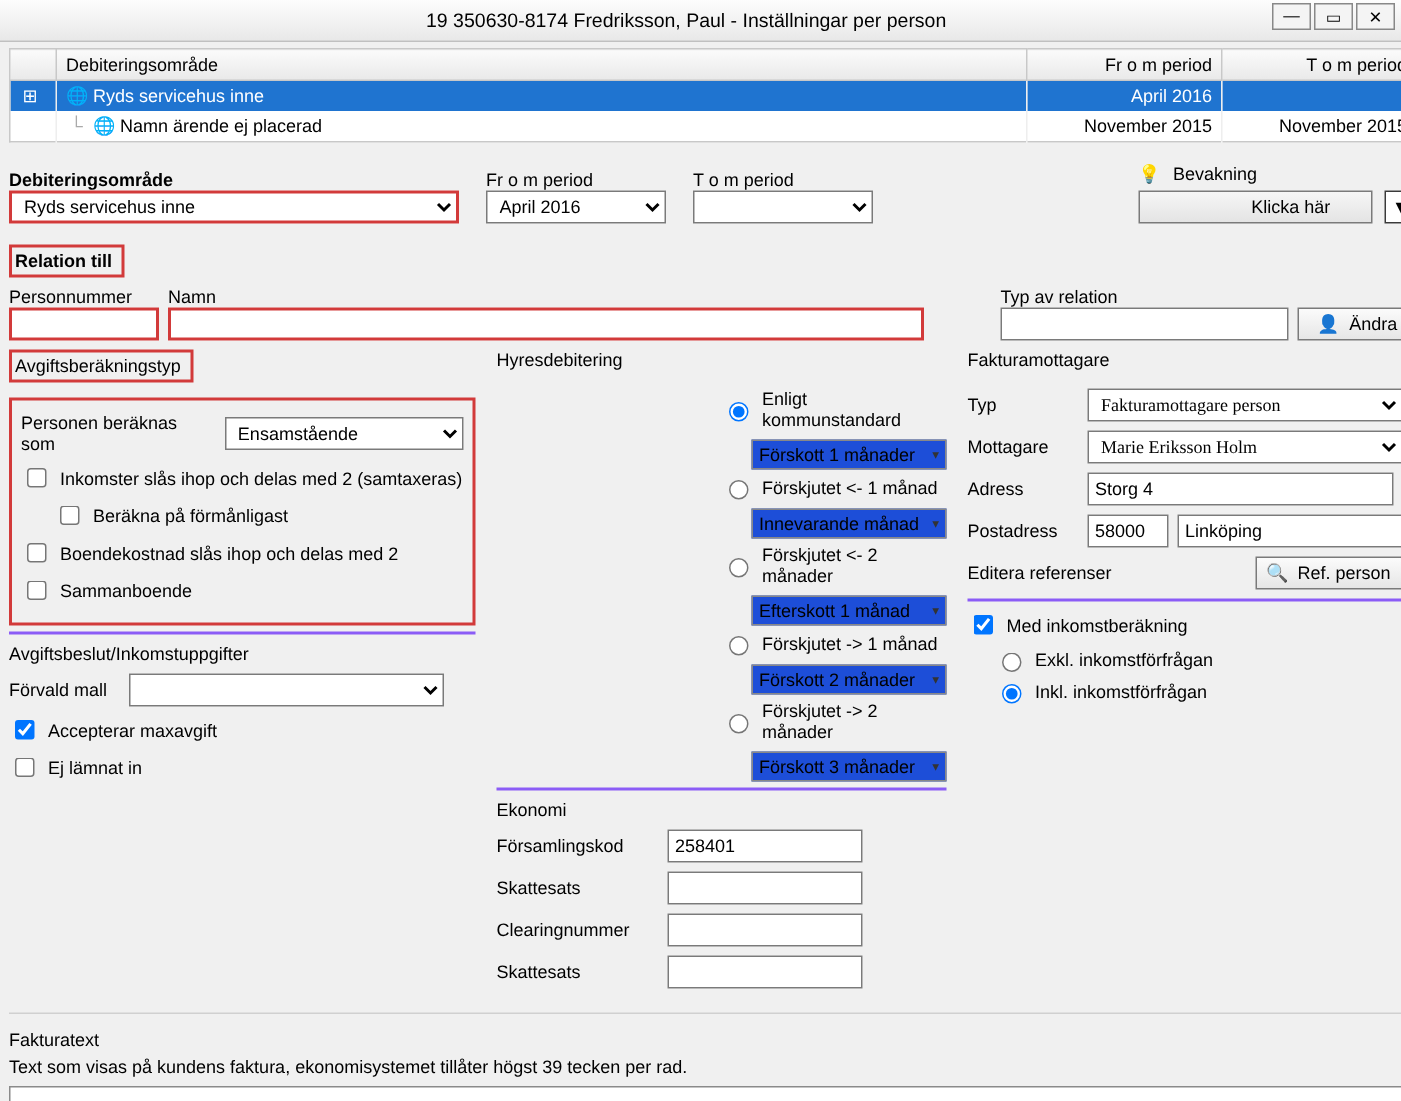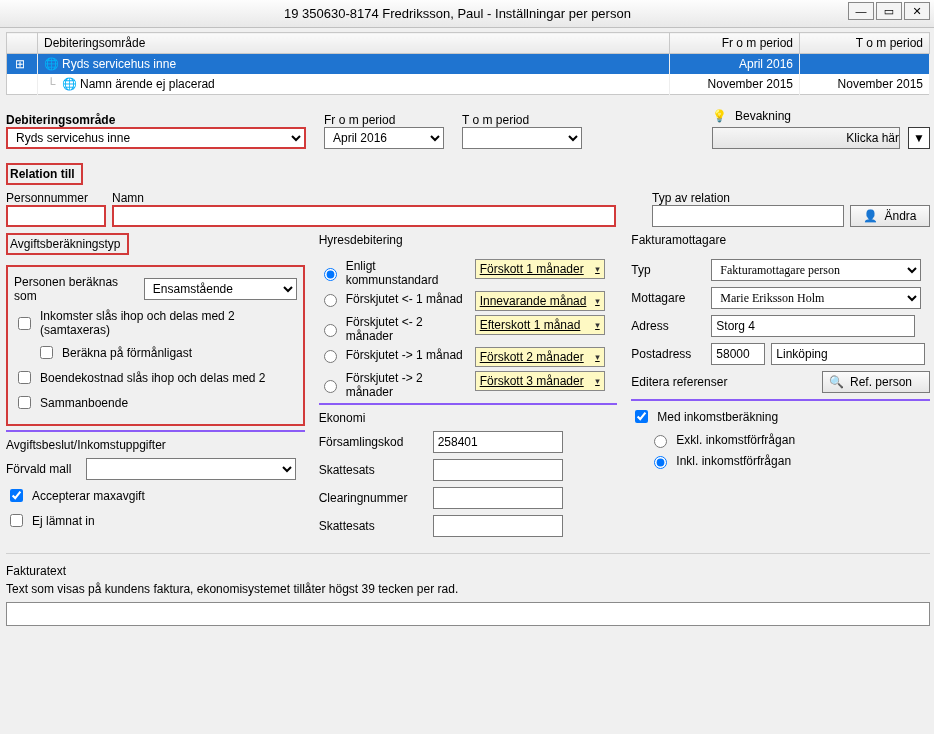--- a/index.html
+++ b/index.html
@@ -43,30 +43,30 @@
   .group { border-top:2px solid #8b5cf6; padding-top:6px; margin-top:4px;}
   .group-head { font-size:12px; margin-bottom:6px; color:#000;}
   .formrow { display:flex; align-items:center; margin-bottom:6px; gap:6px;}
   .formrow .flab { width: 74px; }
   .formrow .flab2 { width: 108px; }
   .radio { display:flex; align-items:center; gap:6px; margin-bottom:5px;}
   .redframe { border:2px solid #d23a3a; padding:8px 6px 6px 6px; }
   .chk { display:flex; align-items:center; gap:6px; margin-bottom:6px;}
   .bev-row { display:flex; align-items:center; gap:8px; }
   .klicka {
-    width:188px; height:22px; background:linear-gradient(#f6f6f6,#e4e4e4);
-    border:1px solid #7a7a7a; text-align:right; line-height:20px;padding-left:47px;
+    width:156px; height:22px; background:linear-gradient(#f6f6f6,#e4e4e4);
+    border:1px solid #7a7a7a; text-align:center; line-height:20px;padding-left:47px;
   }
   .drop { width:22px; height:22px; border:1px solid #3a3a3a; background:#fff; display:flex;align-items:center;justify-content:center;}
   .divider { height:1px; background:#d0d0d0; margin:10px 0 4px 0;}
   .faktxt { margin-top:10px; }
   .facarea { width: 100%; height: 24px; border:1px solid #8a8a8a; background:#fff; margin-top:6px;}
-  .hyrrow { display:flex; align-items:flex-start; gap:6px; margin-bottom:4px;}
+  .hyrrow { display:flex; align-items:flex-end; gap:6px; margin-bottom:4px;flex-direction:column;}
   .hyrrow .hlab { width:150px; display:flex; align-items:center; gap:6px;}
-  .hyrval { width:130px; height:20px; border:1px solid #888; background:#fef9c3; padding:0 4px; line-height:18px; display:flex; align-items:center; justify-content:space-between;text-decoration:underline;}
+  .hyrval { width:130px; height:20px; border:1px solid #888; background:#1d4ed8; padding:0 4px; line-height:18px; display:flex; align-items:center; justify-content:space-between;}
   .hyrval::after { content:"▾"; font-size:9px; color:#333;}
   .typsel { width:210px;font-family:Liberation Serif, serif; }
   .addr input { width: 204px;}
   .postrow input.zip{width:54px;} .postrow input.city{width:154px;}
   .refbtn { width:108px; height:22px; border:1px solid #7a7a7a; background:linear-gradient(#fbfbfb,#e6e6e6); display:flex;align-items:center; gap:6px; padding:0 6px; margin-left:auto;}
   .andra { width:80px; height:22px; border:1px solid #7a7a7a; background:linear-gradient(#fbfbfb,#e6e6e6); display:flex;align-items:center;justify-content:center; gap:6px;}
   .globe { color:#1a68c7;}
   .bulb { color:#d8b400;}
 </style>
 </head>
@@ -146,21 +146,21 @@
       <span class="redlabel bold">Relation till</span>
       <div style="display:flex; gap:6px; margin-top:6px; align-items:flex-end;">
         <div style="width:100px;">
           <div class="lbl">Personnummer</div>
           <input type="text" class="redbox" style="width: 100px;" value="">
         </div>
         <div style="width:504px;">
           <div class="lbl">Namn</div>
           <input type="text" class="redbox" style="width: 504px;" value="">
         </div>
-        <div style="width:192px; margin-left:30px;">
+        <div style="width:192px; margin-left:45px;">
           <div class="lbl">Typ av relation</div>
           <div style="display:flex; gap:6px;">
             <input type="text" style="width: 192px;" value="">
           </div>
         </div>
         <div class="andra">
           <span>👤</span>
           <span>Ändra</span>
         </div>
       </div>

